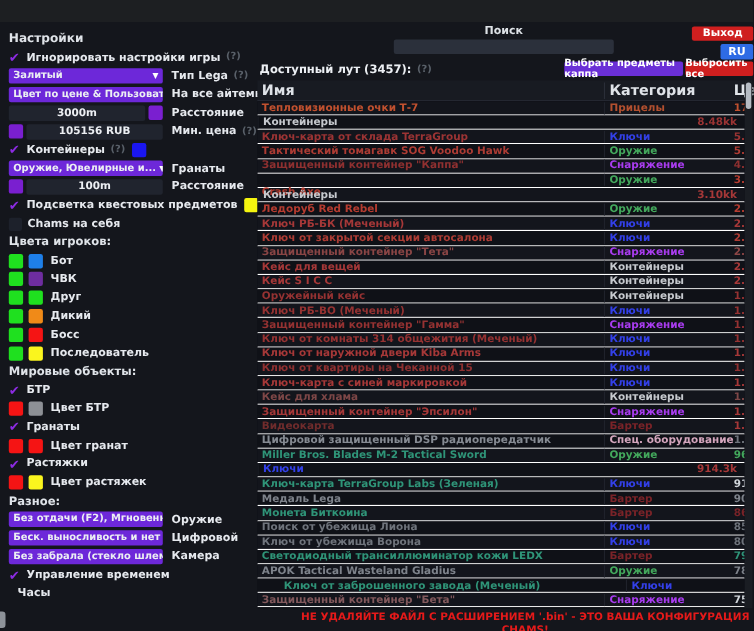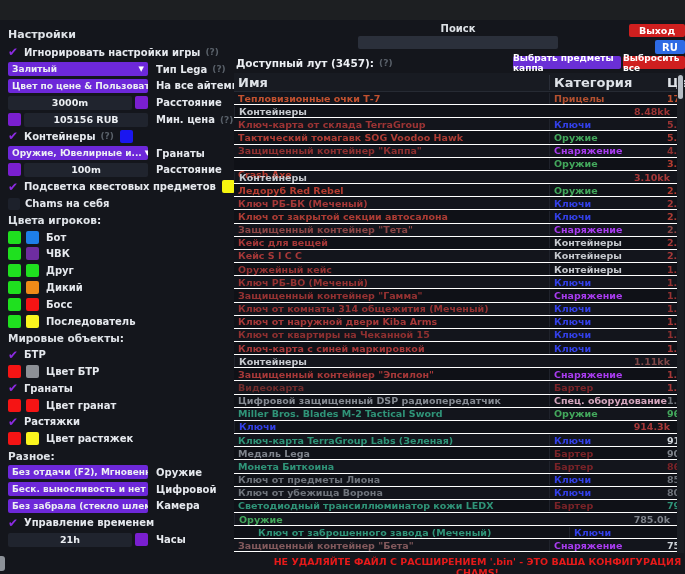--- a/index.html
+++ b/index.html
@@ -221,24 +221,20 @@
             <span>Без забрала (стекло шлема)</span>
           </div>
         </div>
         <span class="s-label ml">Камера</span>
       </div>
       <div class="s-row">
         <span class="s-check">✔</span>
         <span class="s-label">Управление временем</span>
       </div>
       <div class="s-row">
-        <div class="s-ctrl">
-          <div class="s-input">21h</div>
-          <span class="s-swatch" style="background: rgb(122, 31, 208);"></span>
-        </div>
         <span class="s-label ml">Часы</span>
       </div>
     </div>
 </div>
 
 <div id="search-label" class="abs">Поиск</div>
 <input id="search-input" class="abs" type="text" value="" style="">
 
 <div id="exit-btn" class="abs btn">Выход</div>
 <div id="ru-btn" class="abs btn">RU</div>
@@ -348,20 +344,21 @@
       <span class="l-name" style="color: rgb(143, 48, 48);">Ключ от квартиры на Чеканной 15</span>
       <span class="l-cat" style="color: rgb(51, 64, 232);">Ключи</span>
       <span class="l-price" style="color: rgb(143, 48, 48);">1.29kk</span>
     </div>
     <div class="l-row alt">
       <span class="l-name" style="color: rgb(166, 56, 56);">Ключ-карта с синей маркировкой</span>
       <span class="l-cat" style="color: rgb(51, 64, 232);">Ключи</span>
       <span class="l-price" style="color: rgb(166, 56, 56);">1.17kk</span>
     </div>
     <div class="l-row">
+      <span class="l-name" style="color: rgb(126, 71, 71);">Кейс для хлама</span>
       <span class="l-cat" style="color: rgb(198, 201, 206);">Контейнеры</span>
       <span class="l-price" style="color: rgb(126, 71, 71);">1.11kk</span>
     </div>
     <div class="l-row alt">
       <span class="l-name" style="color: rgb(166, 56, 56);">Защищенный контейнер "Эпсилон"</span>
       <span class="l-cat" style="color: rgb(169, 60, 240);">Снаряжение</span>
       <span class="l-price" style="color: rgb(166, 56, 56);">1.10kk</span>
     </div>
     <div class="l-row">
       <span class="l-name" style="color: rgb(112, 44, 44);">Видеокарта</span>
@@ -391,35 +388,36 @@
       <span class="l-name" style="color: rgb(126, 131, 139);">Медаль Lega</span>
       <span class="l-cat" style="color: rgb(122, 35, 40);">Бартер</span>
       <span class="l-price" style="color: rgb(126, 131, 139);">900.0k</span>
     </div>
     <div class="l-row">
       <span class="l-name" style="color: rgb(47, 148, 120);">Монета Биткоина</span>
       <span class="l-cat" style="color: rgb(122, 35, 40);">Бартер</span>
       <span class="l-price" style="color: rgb(122, 35, 40);">869.6k</span>
     </div>
     <div class="l-row alt">
-      <span class="l-name" style="color: rgb(111, 116, 124);">Ключ от предметы Лиона</span>
+      <span class="l-name" style="color: rgb(111, 116, 124);">Поиск от убежища Лиона</span>
       <span class="l-cat" style="color: rgb(51, 64, 232);">Ключи</span>
       <span class="l-price" style="color: rgb(111, 116, 124);">850.0k</span>
     </div>
     <div class="l-row">
       <span class="l-name" style="color: rgb(111, 116, 124);">Ключ от убежища Ворона</span>
       <span class="l-cat" style="color: rgb(51, 64, 232);">Ключи</span>
       <span class="l-price" style="color: rgb(111, 116, 124);">800.0k</span>
     </div>
     <div class="l-row alt">
       <span class="l-name" style="color: rgb(47, 148, 120);">Светодиодный трансиллюминатор кожи LEDX</span>
       <span class="l-cat" style="color: rgb(122, 35, 40);">Бартер</span>
       <span class="l-price" style="color: rgb(47, 148, 120);">796.4k</span>
     </div>
     <div class="l-row">
+      <span class="l-name" style="color: rgb(126, 131, 139);">APOK Tactical Wasteland Gladius</span>
       <span class="l-cat" style="color: rgb(67, 168, 92);">Оружие</span>
       <span class="l-price" style="color: rgb(126, 131, 139);">785.0k</span>
     </div>
     <div class="l-row alt">
       <span class="l-name" style="color: rgb(47, 148, 120); margin-left: 20px;">Ключ от заброшенного завода (Меченый)</span>
       <span class="l-cat" style="color: rgb(51, 64, 232);">Ключи</span>
       <span class="l-price" style="color: rgb(208, 213, 218);">751.8k</span>
     </div>
     <div class="l-row">
       <span class="l-name" style="color: rgb(130, 89, 92);">Защищенный контейнер "Бета"</span>

